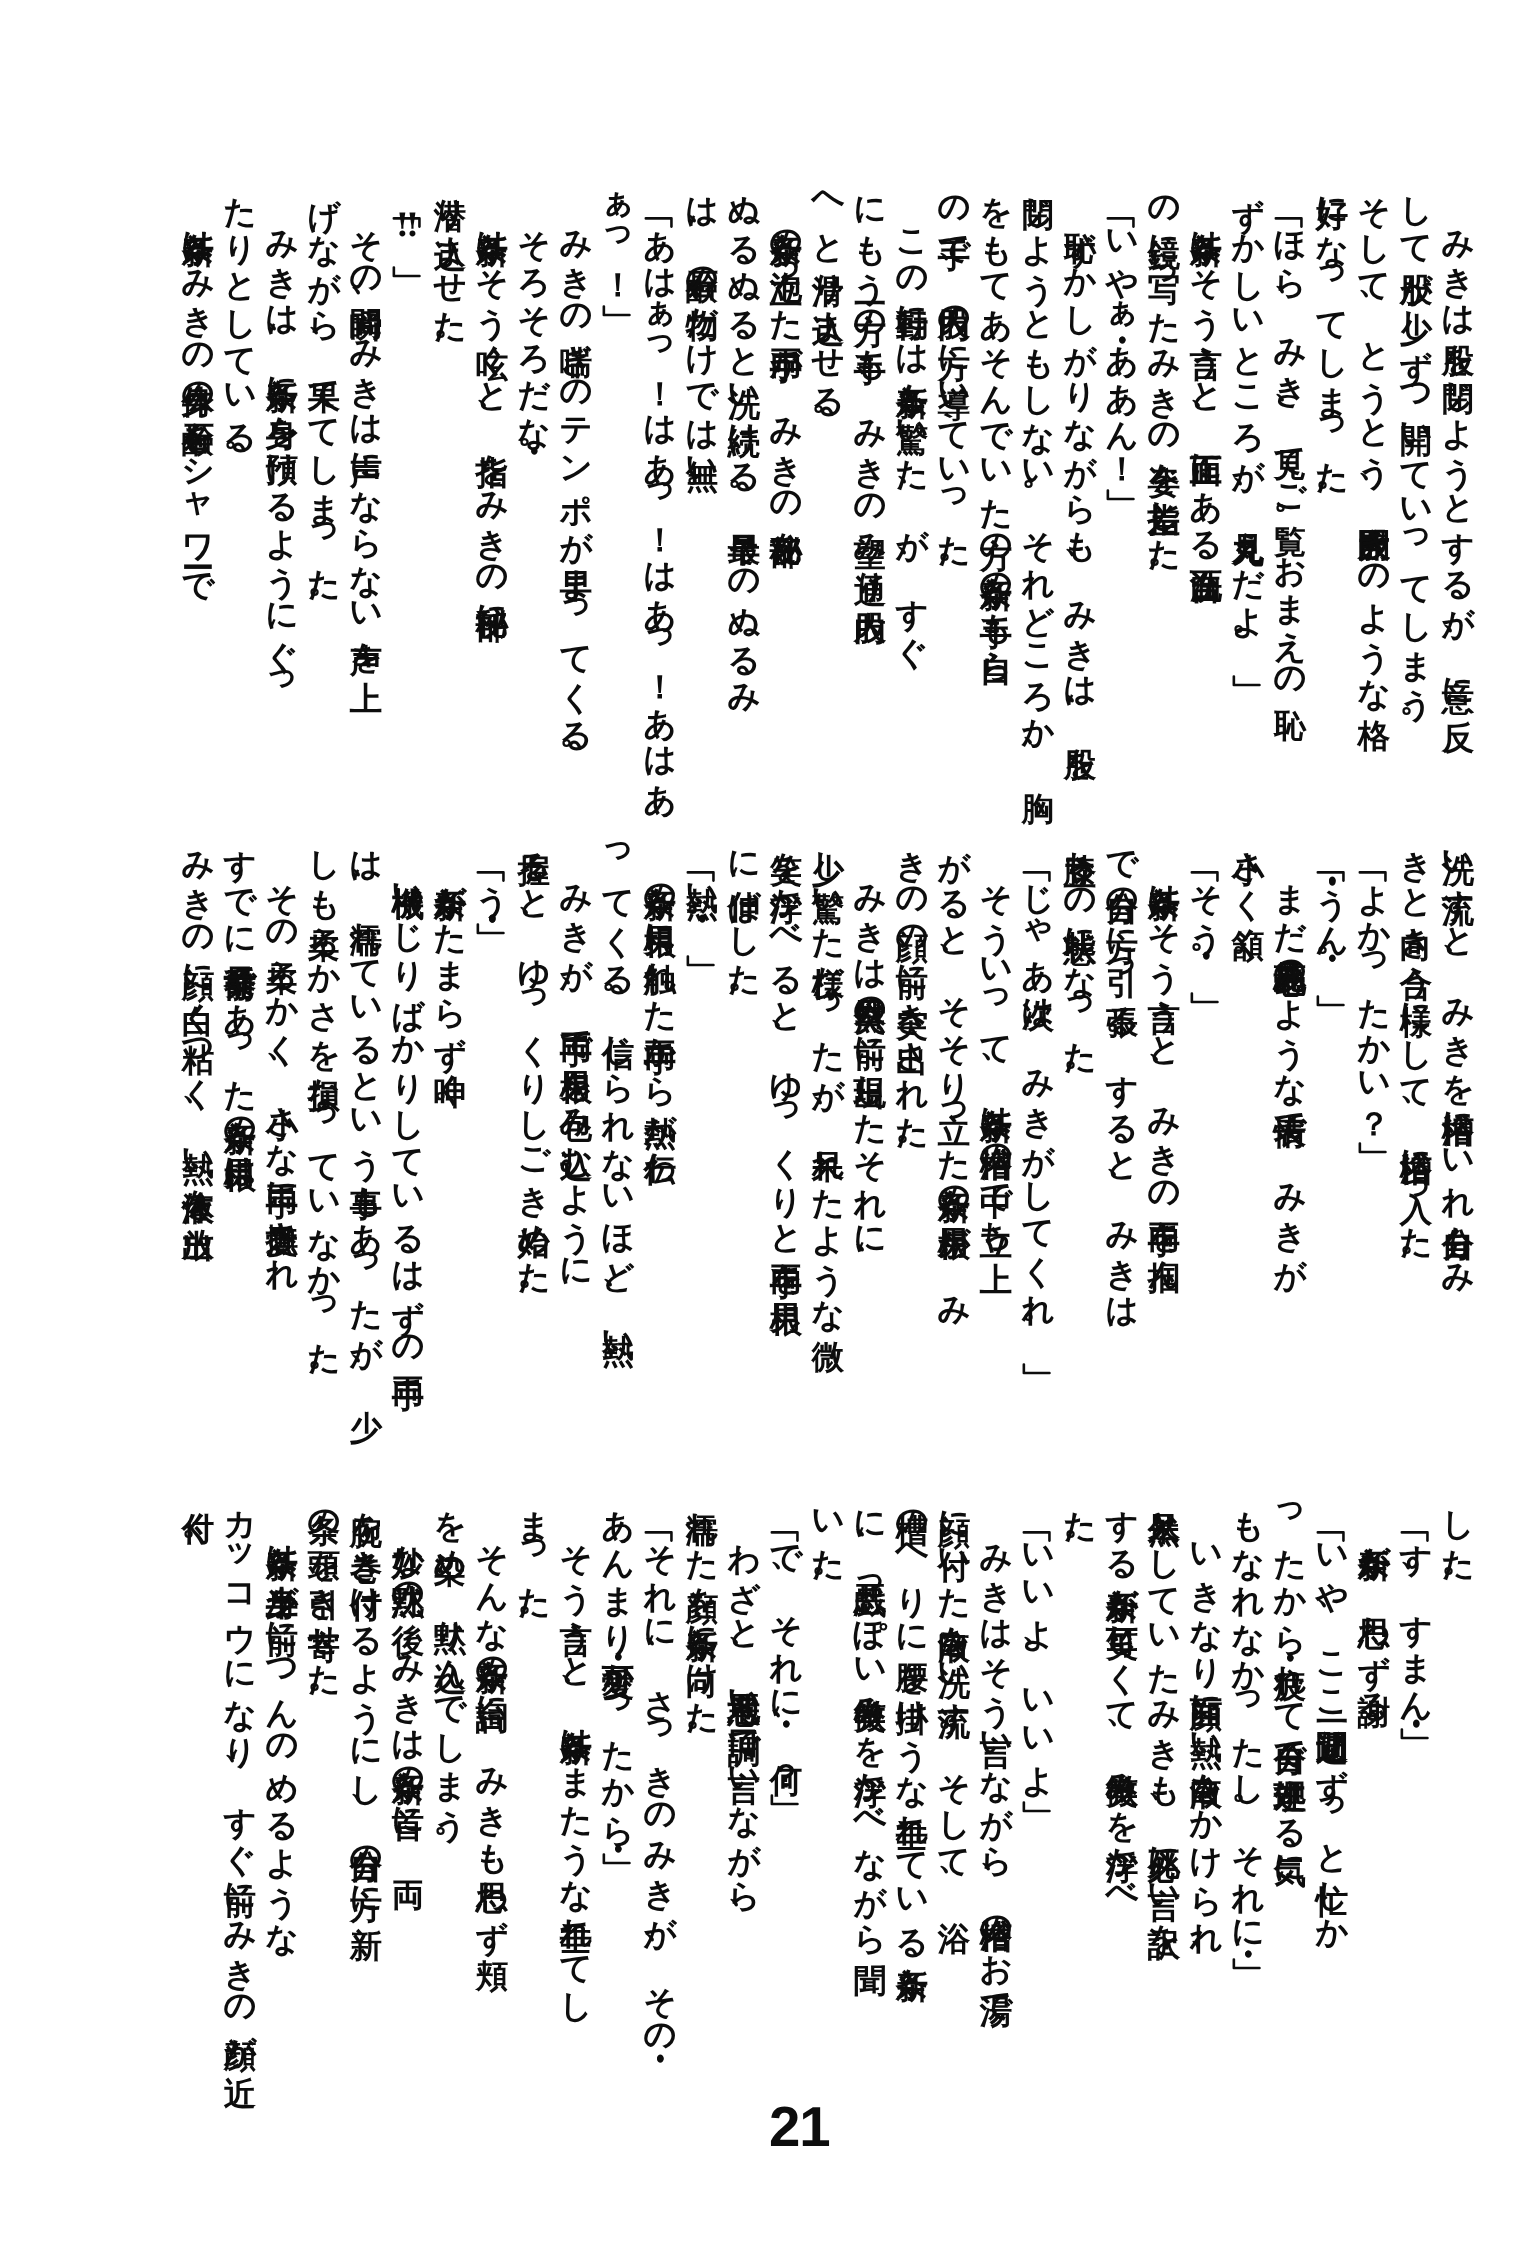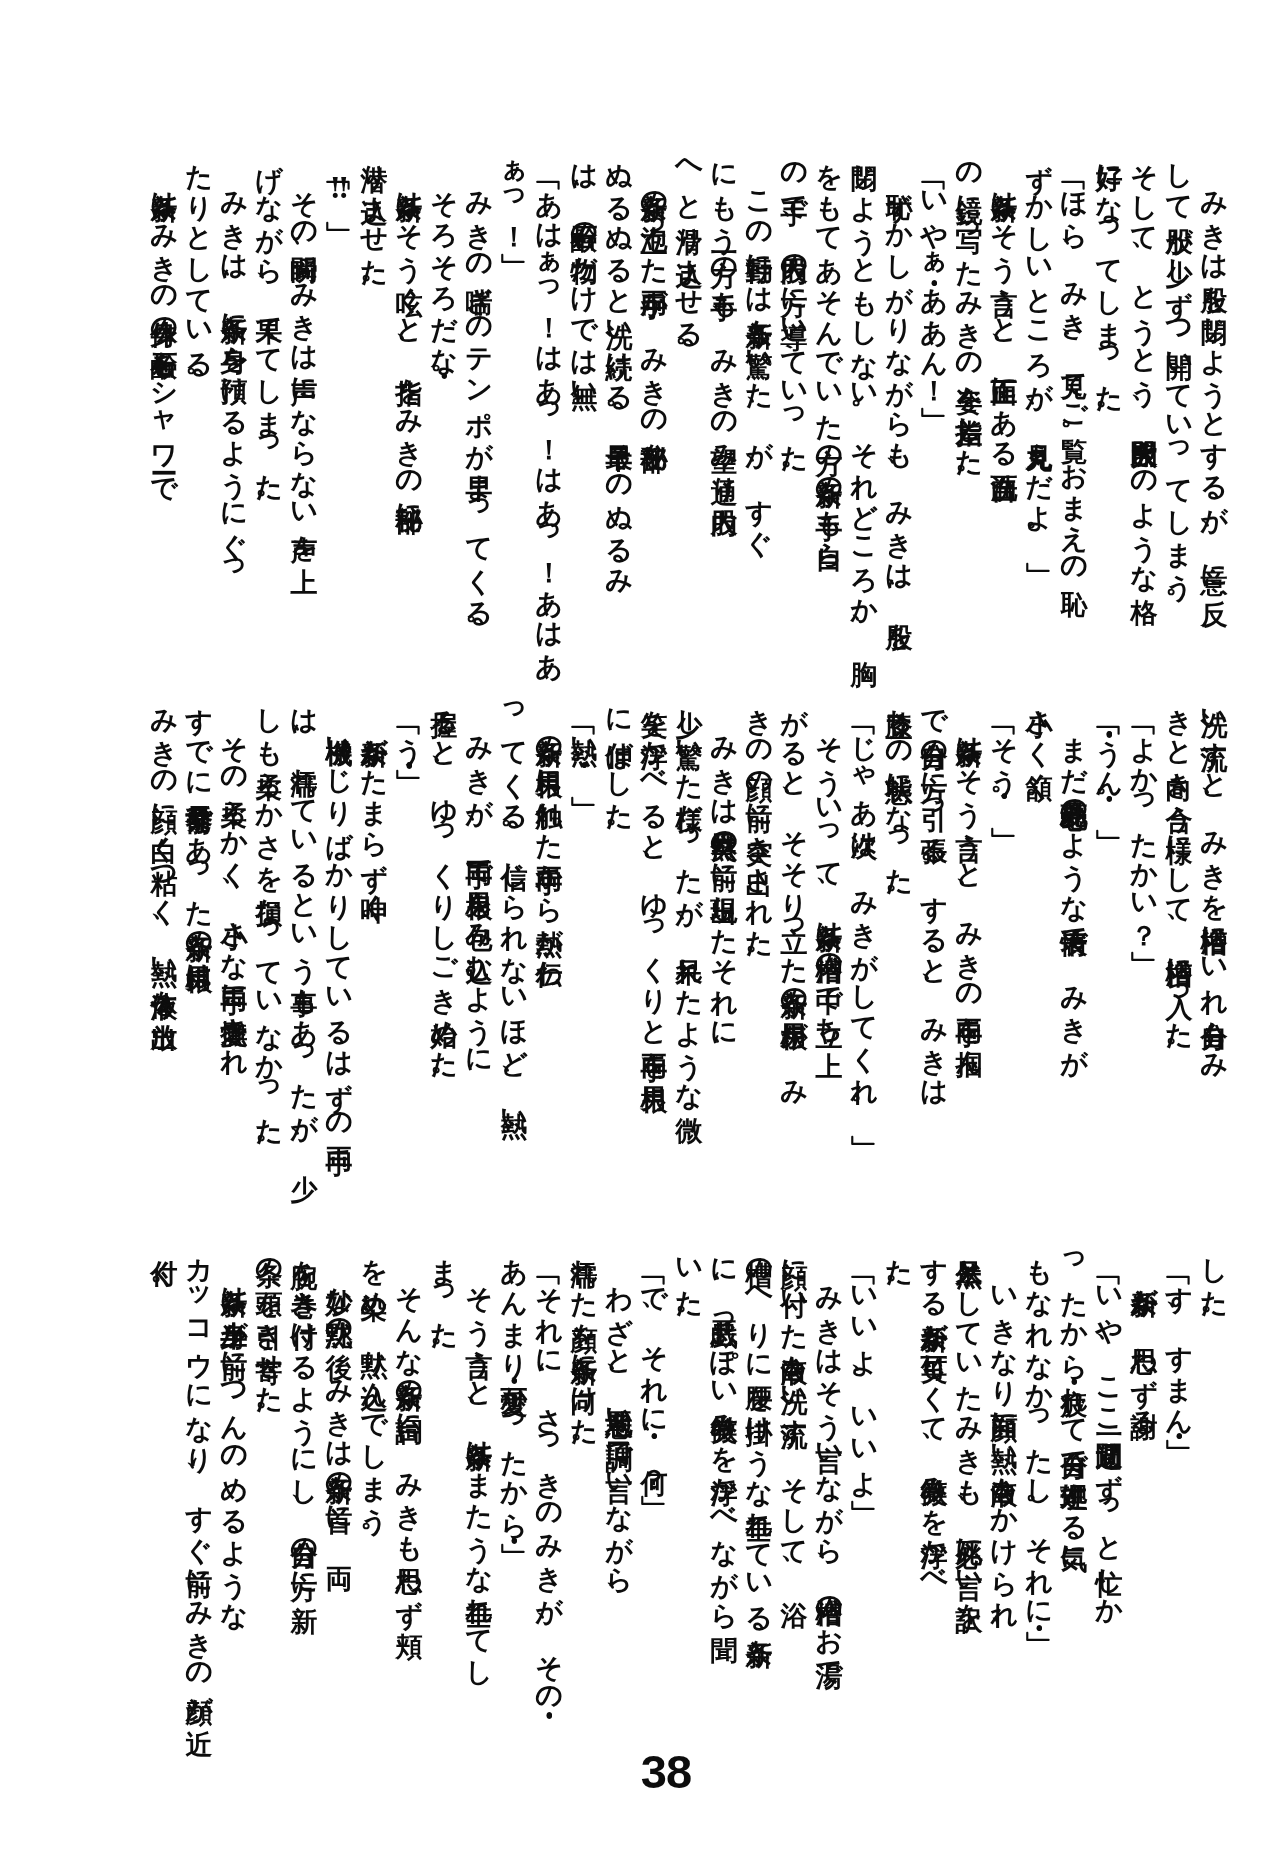--- a/index.html
+++ b/index.html
@@ -148,15 +148,15 @@
       <div class="tcol">　そんな新条の台詞に、みきも思わず頬</div>
       <div class="tcol">を染め、黙り込んでしまう。</div>
       <div class="tcol">　妙な沈黙の後、みきは新条の首に、両</div>
       <div class="tcol">腕を巻き付けるようにし、自分の方に新</div>
       <div class="tcol">条の頭を引き寄せた。</div>
       <div class="tcol">　新条は上半身が前につんのめるような</div>
       <div class="tcol">カッコウになり、すぐ前にみきの顔が近</div>
       <div class="tcol">付く。</div>
     </div>
 
-  <div class="page-number">38</div>
+  <div class="page-number">21</div>
 
 </div>
 
 </body></html>

